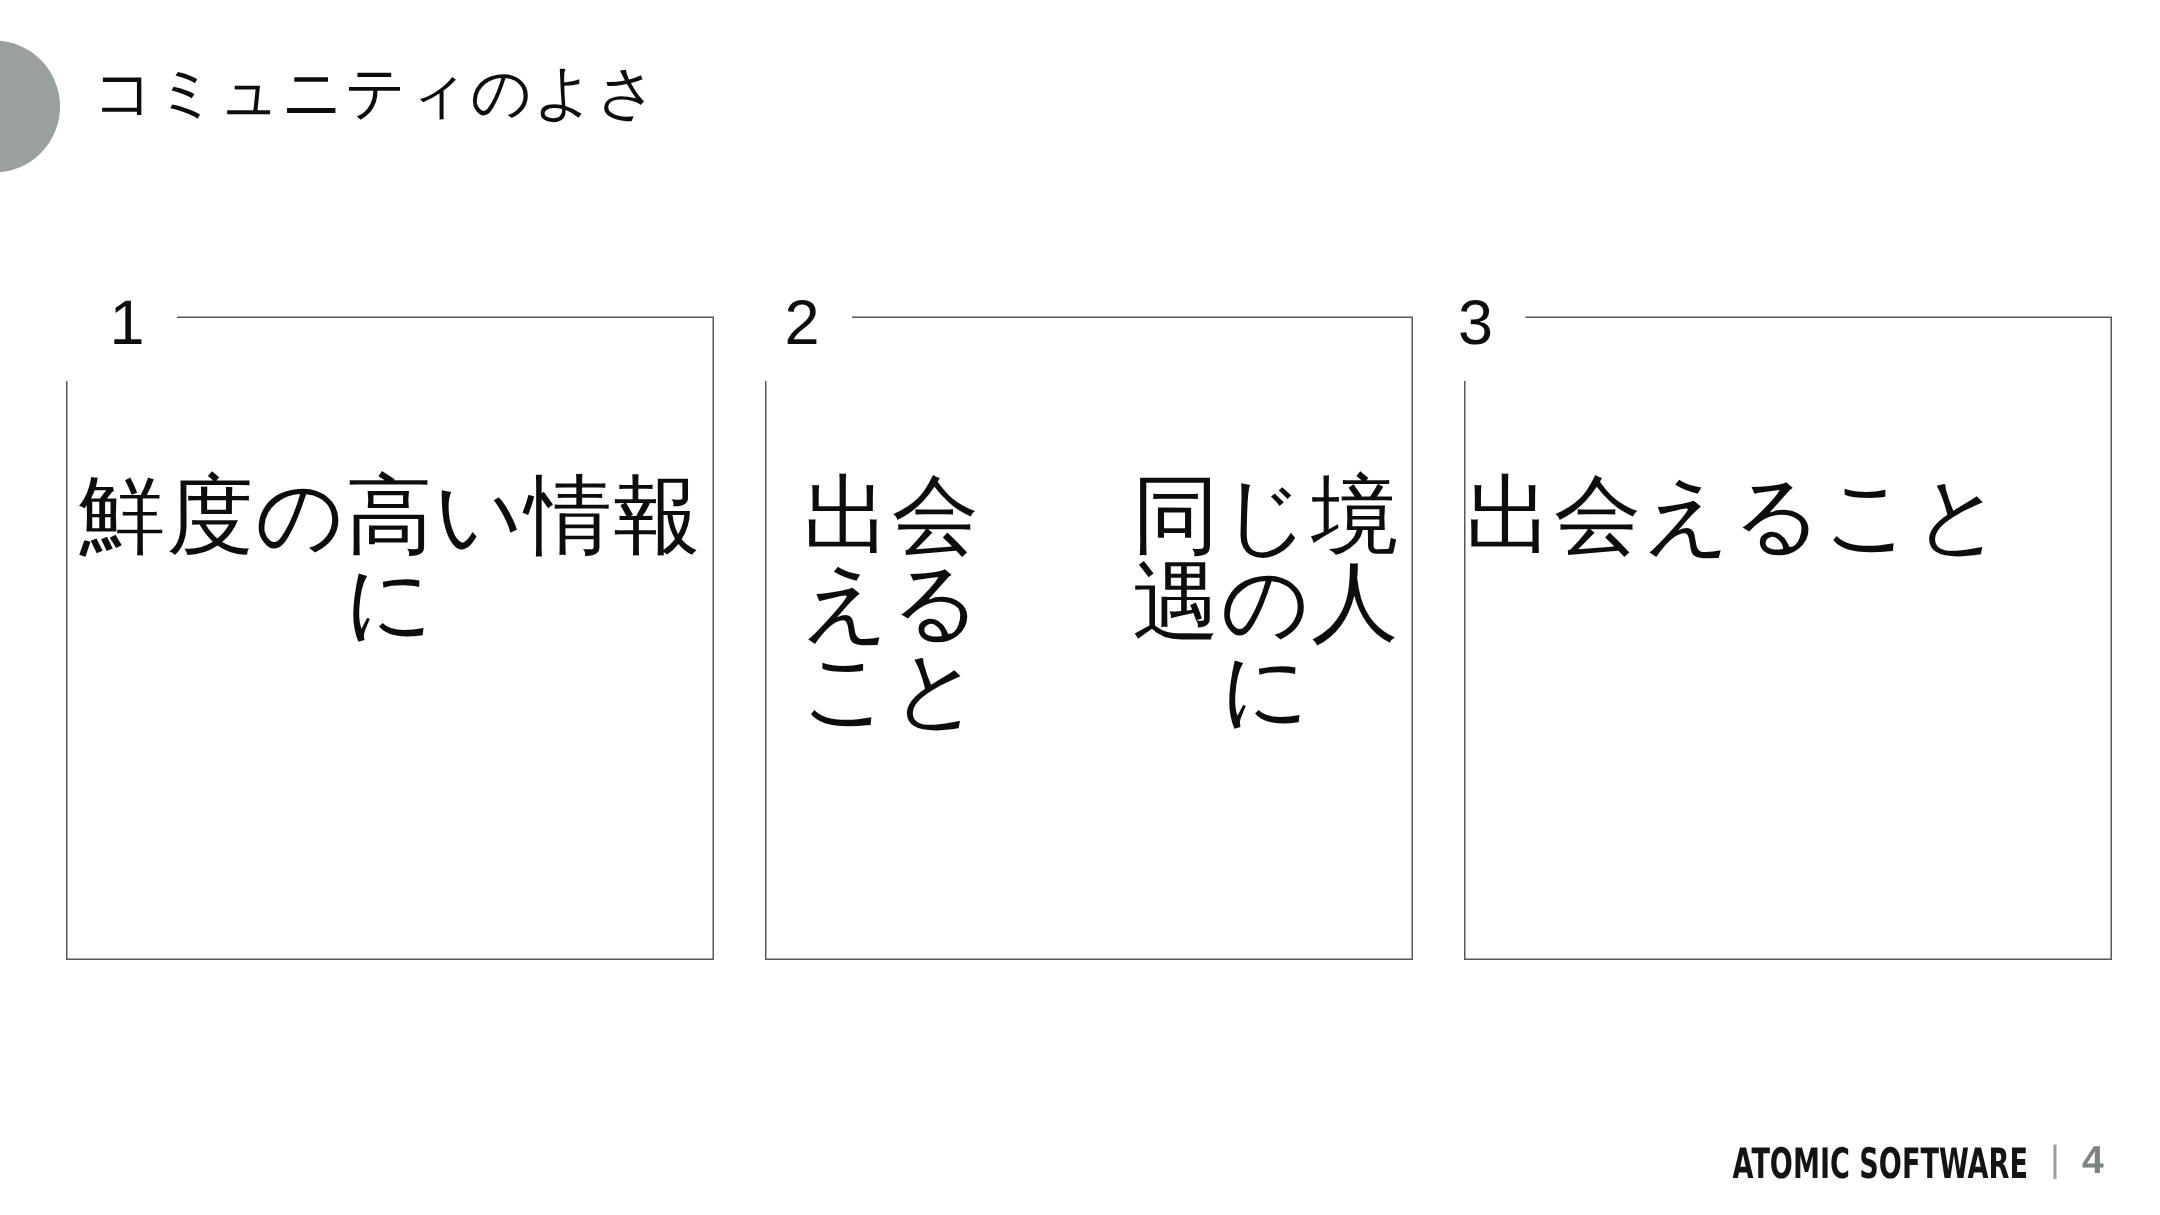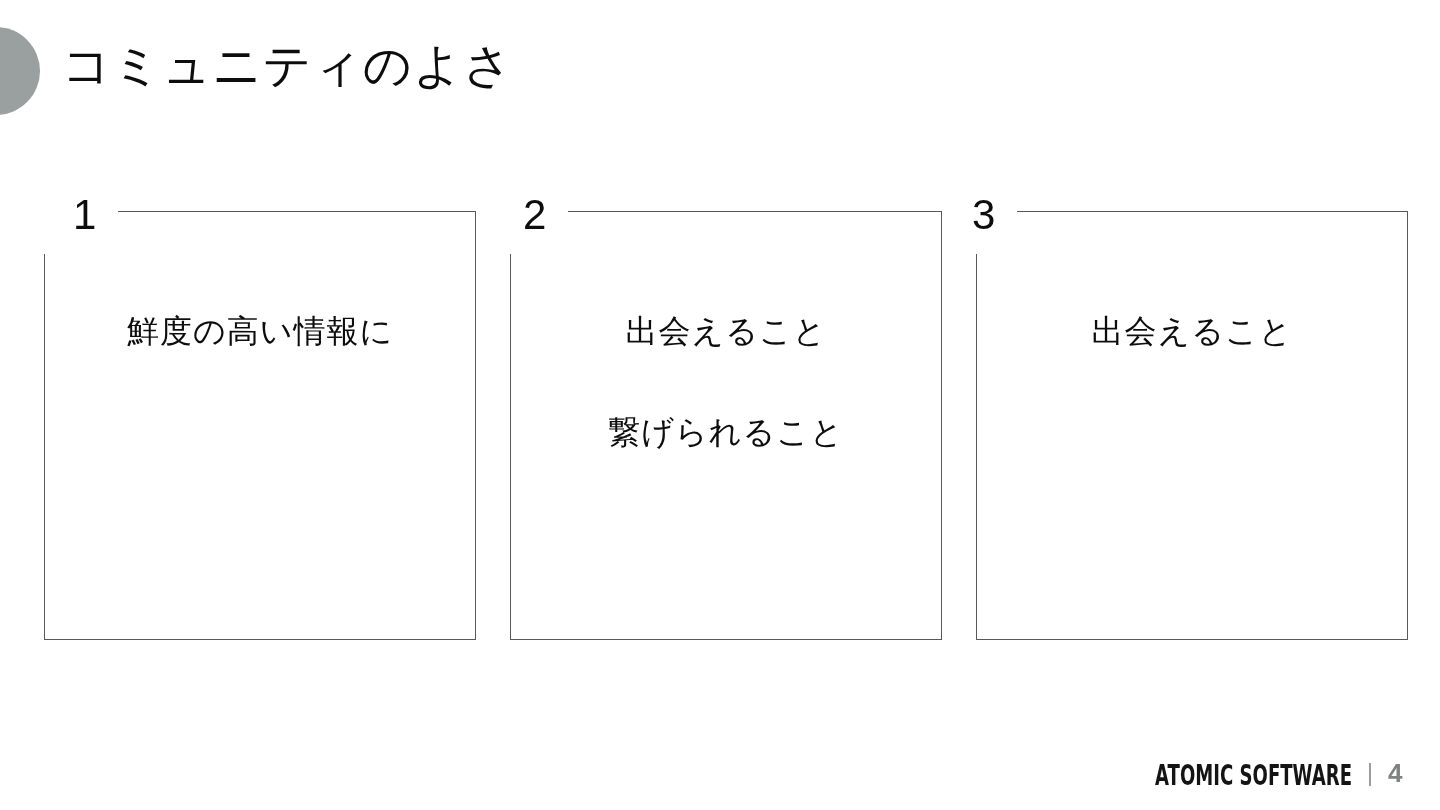--- a/index.html
+++ b/index.html
@@ -23,21 +23,21 @@
     width: 88px;
     height: 88px;
     border-radius: 50%;
     background: #9a9f9f;
   }
   .title {
     position: absolute;
     left: 62px;
     top: 40px;
     margin: 0;
-    font-size: 48px;
+    font-size: 40px;
     font-weight: 500;
     line-height: 1.1;
     color: #0d0d0d;
     letter-spacing: 1px;
   }
   .cards {
     position: absolute;
     left: 44px;
     top: 211px;
     display: flex;
@@ -59,24 +59,24 @@
     font-size: 42px;
     line-height: 1;
     padding: 6px 22px 18px 30px;
   }
   .card:nth-child(1) .card-num { left: -2px; }
   .card:nth-child(2) .card-num { left: -18px; }
   .card:nth-child(3) .card-num { left: -35px; }
   .card-body {
     margin-top: 103px;
     display: flex;
-    flex-direction: column;
+    flex-direction: row;
     align-items: center;
     gap: 69px;
-    font-size: 32px;
+    font-size: 58px;
     font-weight: 500;
     line-height: 1;
     color: #0d0d0d;
     text-align: center;
     letter-spacing: 1px;
   }
   .footer-logo-svg {
     position: absolute;
     left: 1155px;
     top: 761px;
@@ -120,21 +120,21 @@
       <span class="card-num">1</span>
       <div class="card-body">
         <div>鮮度の高い情報に</div>
       </div>
     </div>
 
     <div class="card">
       <span class="card-num">2</span>
       <div class="card-body">
         <div>出会えること</div>
-        <div>繋げられること</div>
+        <div>同じ境遇の人に</div>
       </div>
     </div>
 
     <div class="card">
       <span class="card-num">3</span>
       <div class="card-body">
         <div>出会えること</div>
       </div>
     </div>
 

